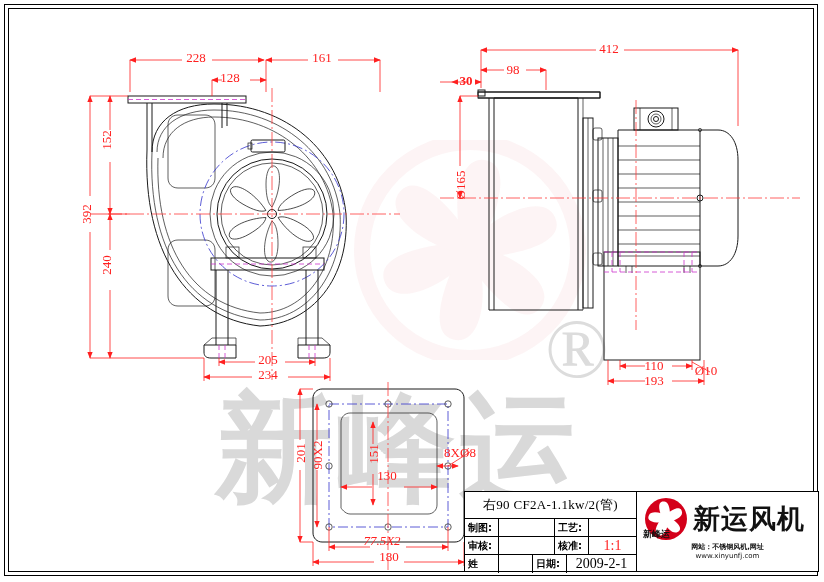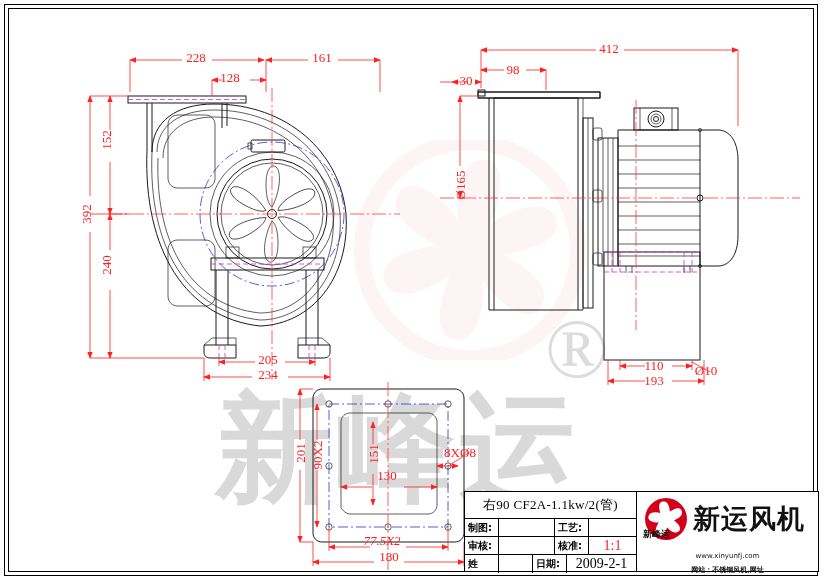--- a/index.html
+++ b/index.html
@@ -40,21 +40,21 @@
   .b-r{border-right:1.2px solid #000;}
   .tb-val{font-weight:400;justify-content:center;padding-left:0;font-family:"Liberation Serif",serif;font-size:14px;}
   .red{color:#ff2020;}
   .tb-right{position:absolute;left:172px;top:0;right:0;height:100%;box-sizing:border-box;}
   .logo-wrap{position:absolute;left:6px;top:4px;display:flex;align-items:center;}
   .brand{font-family:Liberation Serif, serif;font-weight:700;font-size:27px;color:#111;letter-spacing:1px;
          margin-left:4px;line-height:1;}
   .sub-brand{position:absolute;left:6px;top:36px;font-family:"DejaVu Sans",sans-serif;font-weight:700;
              font-size:9px;color:#111;white-space:nowrap;}
   .web1{position:absolute;left:0;right:0;top:50px;text-align:center;font-family:"DejaVu Sans",sans-serif;
-        font-weight:700;font-size:7px;color:#111;margin-top:23px;}
+        font-weight:700;font-size:7px;color:#111;}
   .web2{position:absolute;left:0;right:0;top:60px;text-align:center;font-family:"DejaVu Sans",sans-serif;
         font-size:7px;color:#111;}
 </style>
 </head>
 <body>
 
 <div id="sheet">
 
   <svg class="wm-logo" viewBox="0 0 280 220">
     <g transform="translate(140,110)" fill="#f4c9cc" opacity="0.9">
@@ -322,21 +322,21 @@
       <div class="dim" style="left: 196px; top: 50px; transform: translate(-50%, 0px);">228</div>
       <div class="dim" style="left: 322px; top: 50px; transform: translate(-50%, 0px);">161</div>
       <div class="dim" style="left: 230px; top: 70px; transform: translate(-50%, 0px);">128</div>
       <div class="dim v" style="left: 99px; top: 140px; transform: rotate(-90deg) translate(-50%, 0px);">152</div>
       <div class="dim v" style="left: 79px; top: 214px; transform: rotate(-90deg) translate(-50%, 0px);">392</div>
       <div class="dim v" style="left: 99px; top: 265px; transform: rotate(-90deg) translate(-50%, 0px);">240</div>
       <div class="dim" style="left: 268px; top: 352px; transform: translate(-50%, 0px);">205</div>
       <div class="dim" style="left: 268px; top: 367px; transform: translate(-50%, 0px);">234</div>
       <div class="dim" style="left: 609px; top: 41px; transform: translate(-50%, 0px);">412</div>
       <div class="dim" style="left: 513px; top: 62px; transform: translate(-50%, 0px);">98</div>
-      <div class="dim" style="left: 466px; top: 73px; transform: translate(-50%, 0px);">30</div>
+      <div class="dim" style="left: 466px; top: 73px; transform: translate(-50%, 0px); font-weight: bold;">30</div>
       <div class="dim v" style="left: 453px; top: 185px; transform: rotate(-90deg) translate(-50%, 0px);">Ø165</div>
       <div class="dim" style="left: 654px; top: 358px; transform: translate(-50%, 0px);">110</div>
       <div class="dim" style="left: 654px; top: 373px; transform: translate(-50%, 0px);">193</div>
       <div class="dim" style="left: 706px; top: 363px; transform: translate(-50%, 0px);">Ø10</div>
       <div class="dim v" style="left: 293px; top: 453px; transform: rotate(-90deg) translate(-50%, 0px);">201</div>
       <div class="dim v" style="left: 310px; top: 455px; transform: rotate(-90deg) translate(-50%, 0px);">90X2</div>
       <div class="dim v" style="left: 366px; top: 454px; transform: rotate(-90deg) translate(-50%, 0px);">151</div>
       <div class="dim" style="left: 387px; top: 468px; transform: translate(-50%, 0px);">130</div>
       <div class="dim" style="left: 460px; top: 445px; transform: translate(-50%, 0px);">8XØ8</div>
       <div class="dim" style="left: 382px; top: 533px; transform: translate(-50%, 0px); font-style: italic;">77.5X2</div>

